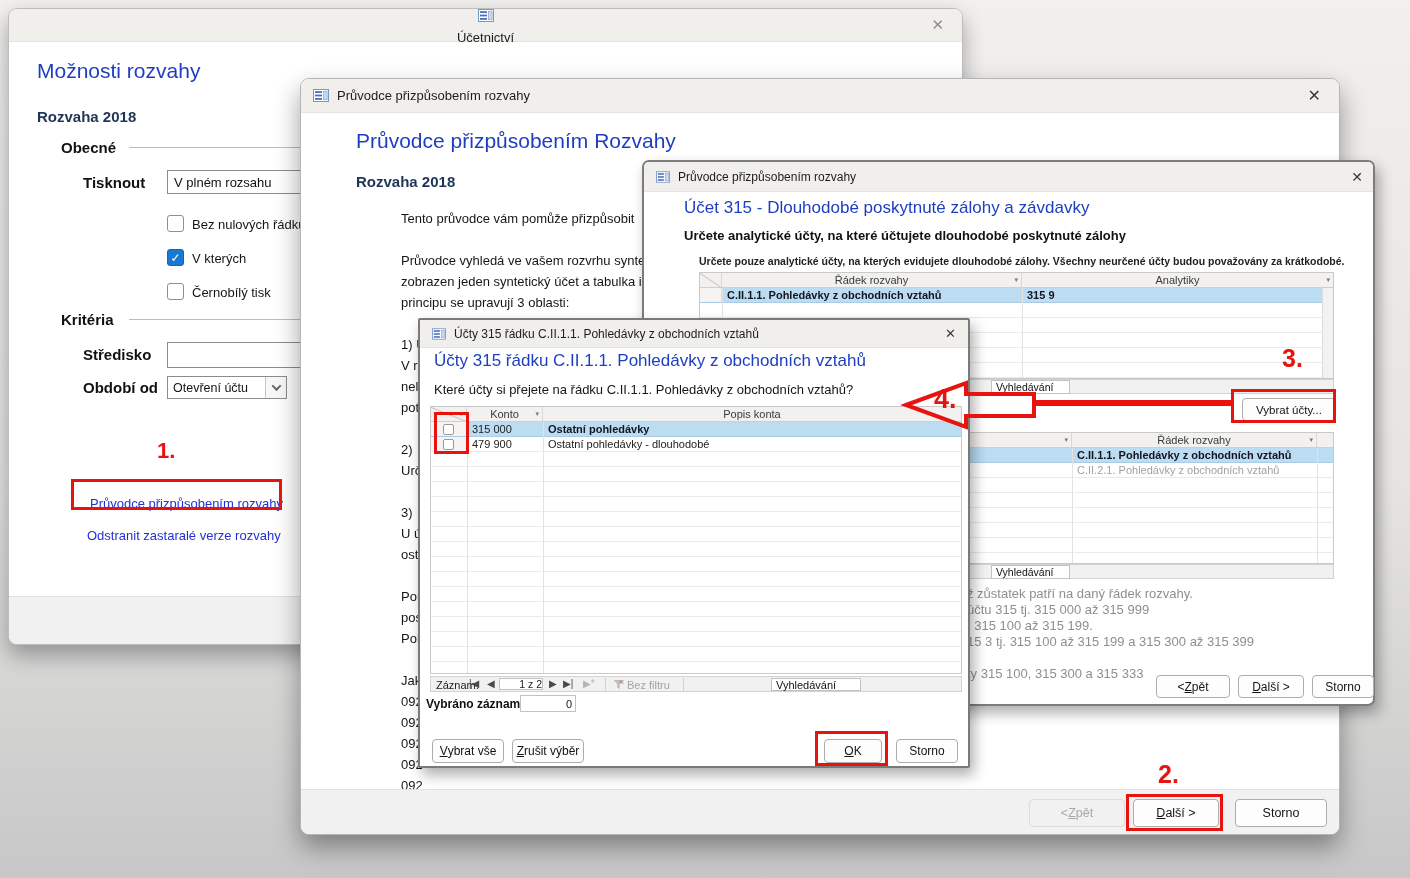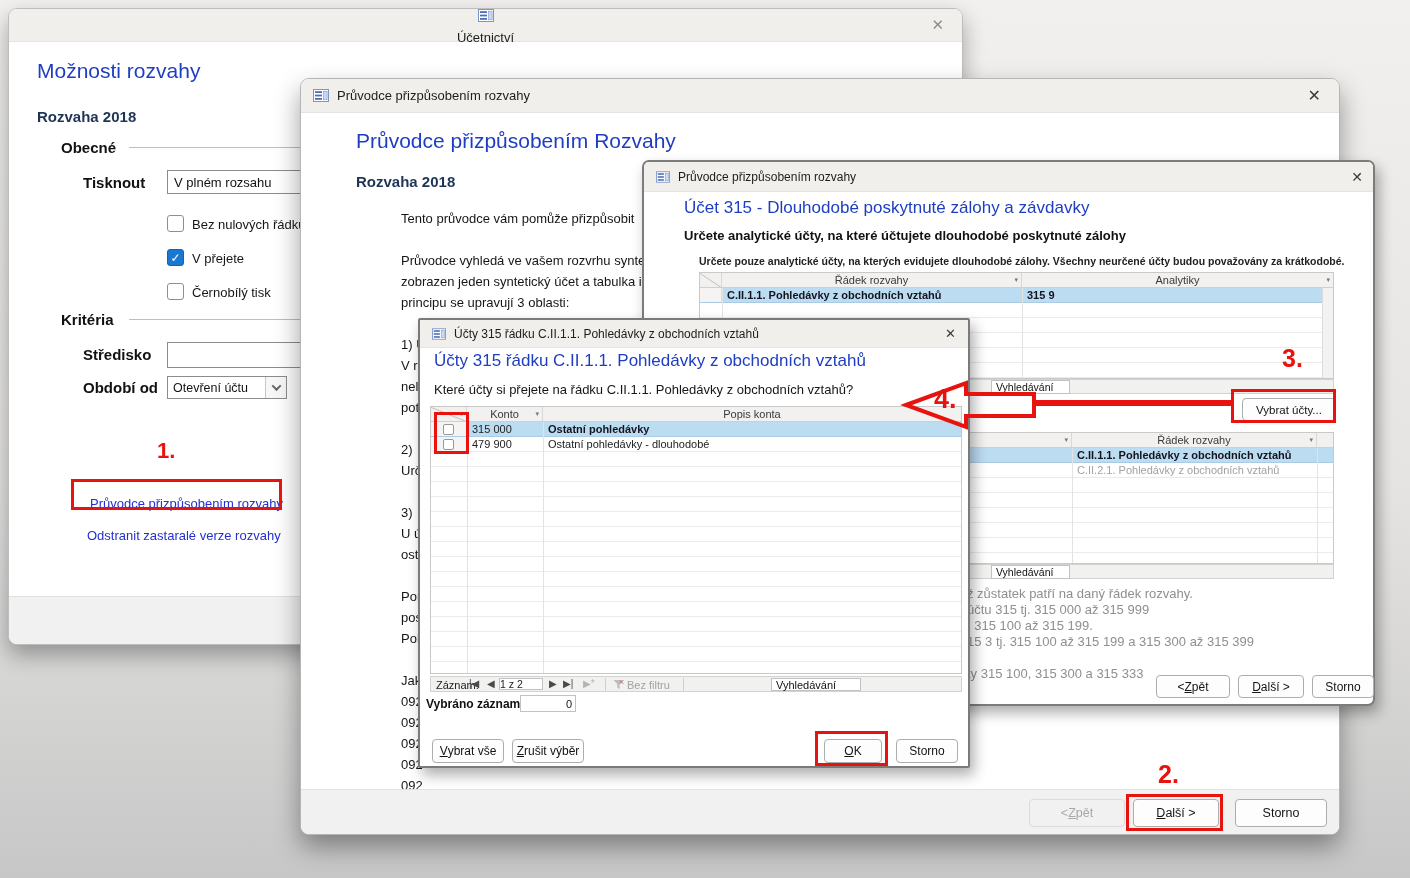--- a/index.html
+++ b/index.html
@@ -133,21 +133,21 @@
 
   .w4-heading { left:14px; top:31px; font-size:17px; }
   .w4-question { left:14px; top:62px; }
   .w4-t { left:10px; top:86px; width:532px; height:268px; }
   .w4-t .gempty { top:45px; height:223px; }
   .w4-t .vs1 { left:36px; top:15px; bottom:0; }
   .w4-t .vs2 { left:112px; top:15px; bottom:0; }
   .w4-nav { left:10px; top:356px; width:532px; height:16px; }
   .n-rec { left:5px; top:2px; font-size:11px; color:#222; }
   .n-first { left:38px; } .n-prev { left:56px; }
-  .n-pos { left:68px; top:1px; width:44px; height:12px; justify-content:flex-start; }
+  .n-pos { left:68px; top:1px; width:44px; height:12px; justify-content:flex-end; }
   .n-next { left:118px; } .n-last { left:132px; } .n-new { left:152px; color:#b5b5b5; }
   .n-sep1 { left:174px; } .n-sep2 { left:252px; }
   .n-funnel { position:absolute; left:182px; top:2px; }
   .n-filter { left:196px; top:2px; font-size:11px; color:#a3a3a3; position:absolute; }
   .n-search { left:340px; top:1px; width:90px; height:13px; padding-left:4px; color:#111; font-size:11px; }
   .w4-sel-lbl { left:6px; top:377px; font-size:12px; font-weight:bold; color:#111; position:absolute; }
   .w4-sel-box { left:100px; top:375px; width:56px; height:17px; justify-content:flex-end; padding-right:3px; font-size:11px; }
   .w4-btn-all { left:12px; top:419px; width:72px; height:24px; font-size:12px; }
   .w4-btn-clear { left:92px; top:419px; width:72px; height:24px; font-size:12px; }
   .w4-btn-ok { left:404px; top:419px; width:58px; height:24px; font-size:12px; }
@@ -196,21 +196,21 @@
     <div class="flabel w1-lbl-print">Tisknout</div>
     <div class="field w1-f-print">
         <span>V plném rozsahu</span>
       </div>
 
     <div class="cbx w1-cb1"></div>
     <div class="cbx-lbl w1-cl1">Bez nulových řádků</div>
     <div class="cbx on w1-cb2">
         <span>✓</span>
       </div>
-    <div class="cbx-lbl w1-cl2">V přejete</div>
+    <div class="cbx-lbl w1-cl2">V kterých</div>
     <div class="cbx w1-cb3"></div>
     <div class="cbx-lbl w1-cl3">Černobílý tisk</div>
 
     <div class="flabel w1-grp2">Kritéria</div>
     <div class="hline w1-line2"></div>
 
     <div class="flabel w1-lbl-str">Středisko</div>
     <div class="field w1-f-str">
         <span></span>
       </div>

